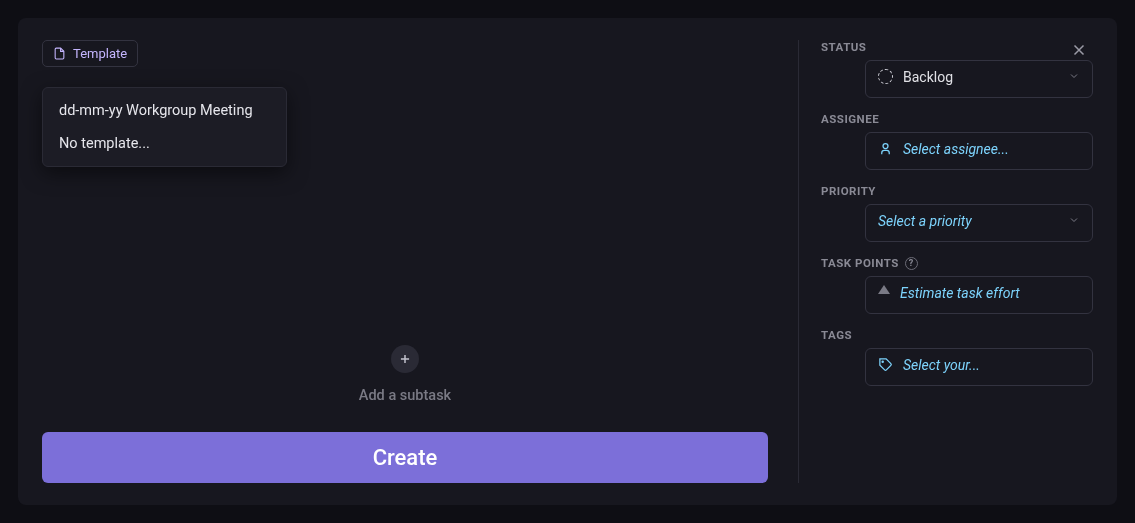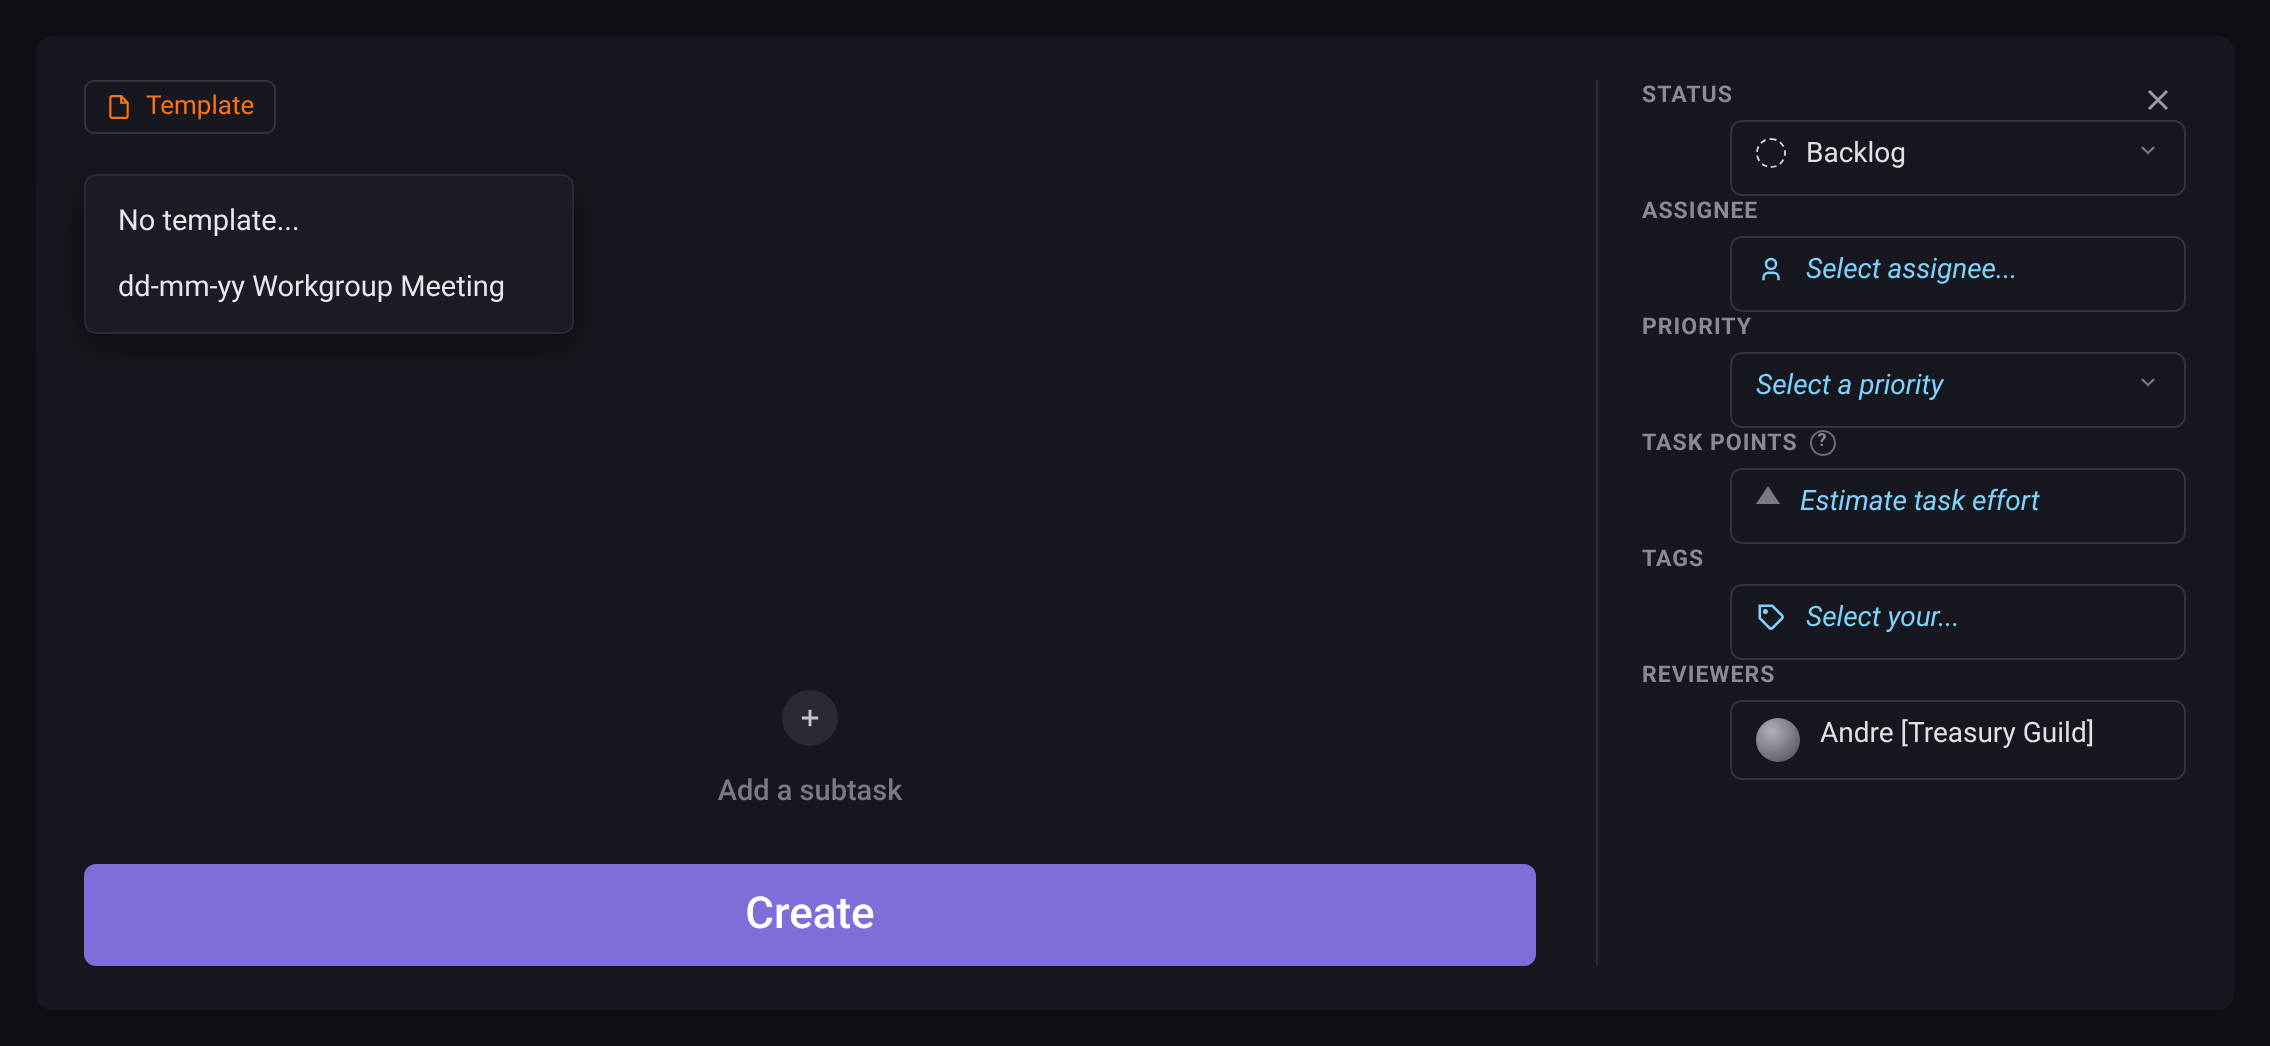--- a/index.html
+++ b/index.html
@@ -33,20 +33,21 @@
       flex-direction: column;
       position: relative;
       padding-right: 30px;
     }
     .side-col {
       width: 295px;
       border-left: 1px solid #2a2a35;
       padding-left: 22px;
       display: flex;
       flex-direction: column;
+      gap: 14px;
     }
     .close-btn {
       position: absolute;
       top: 18px;
       right: 24px;
       width: 28px;
       height: 28px;
       display: flex;
       align-items: center;
       justify-content: center;
@@ -55,21 +56,21 @@
     }
     .close-btn svg { width: 18px; height: 18px; }
 
     .template-btn {
       display: inline-flex;
       gap: 7px;
       padding: 5px 10px;
       border: 1px solid #333340;
       border-radius: 5px;
       font-size: 13px;
-      color: #f97316;
+      color: #c4b5fd;
       cursor: pointer;
       width: fit-content;
     }
     .template-btn svg { width: 13px; height: 15px; }
 
     .template-dropdown {
       position: absolute;
       top: 47px;
       left: 0;
       background: #1c1c25;
@@ -236,24 +237,24 @@
     <div class="template-btn">
       <svg viewBox="0 0 24 24" fill="none" stroke="currentColor" stroke-width="2">
           <path d="M14 2H6a2 2 0 0 0-2 2v16a2 2 0 0 0 2 2h12a2 2 0 0 0 2-2V8z"></path>
           <path d="M14 2v6h6"></path>
         </svg>
       <span>Template</span>
     </div>
 
     <div class="template-dropdown">
       <div class="dropdown-item">
+        <span>dd-mm-yy Workgroup Meeting</span>
+      </div>
+      <div class="dropdown-item">
         <span>No template...</span>
-      </div>
-      <div class="dropdown-item">
-        <span>dd-mm-yy Workgroup Meeting</span>
       </div>
     </div>
 
     <div class="chip-row">
       <div class="chip" style="visibility:hidden">placeholder</div>
       <div class="chip">
         <svg viewBox="0 0 24 24" fill="none" stroke="currentColor" stroke-width="2">
             <circle cx="12" cy="8" r="4"></circle>
             <path d="M6 21v-2a4 4 0 0 1 4-4h4a4 4 0 0 1 4 4v2"></path>
           </svg>
@@ -333,23 +334,16 @@
       <div class="field-label">TAGS</div>
       <div class="field-control placeholder">
         <svg class="lead" viewBox="0 0 24 24" fill="none" stroke="currentColor" stroke-width="2">
             <path d="M20.6 13.4 13.4 20.6a2 2 0 0 1-2.8 0L3 13V3h10l7.6 7.6a2 2 0 0 1 0 2.8z"></path>
             <circle cx="7.5" cy="7.5" r="1"></circle>
           </svg>
         <span>Select your...</span>
       </div>
     </div>
 
-    <div class="field-group">
-      <div class="field-label">REVIEWERS</div>
-      <div class="field-control">
-        <span class="avatar"></span>
-        <span>Andre [Treasury Guild]</span>
-      </div>
-    </div>
 
   </div>
 
 </div>
 
 </body></html>

